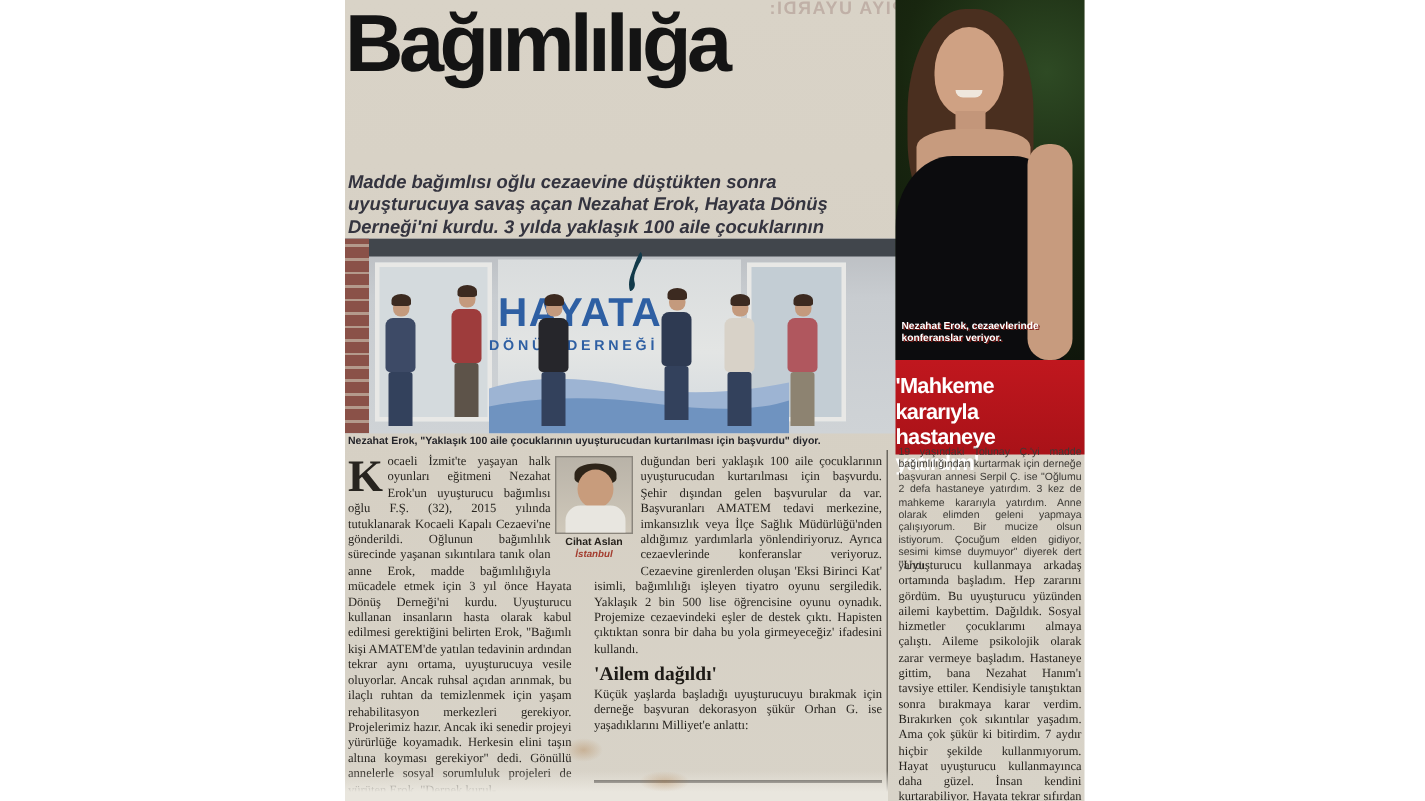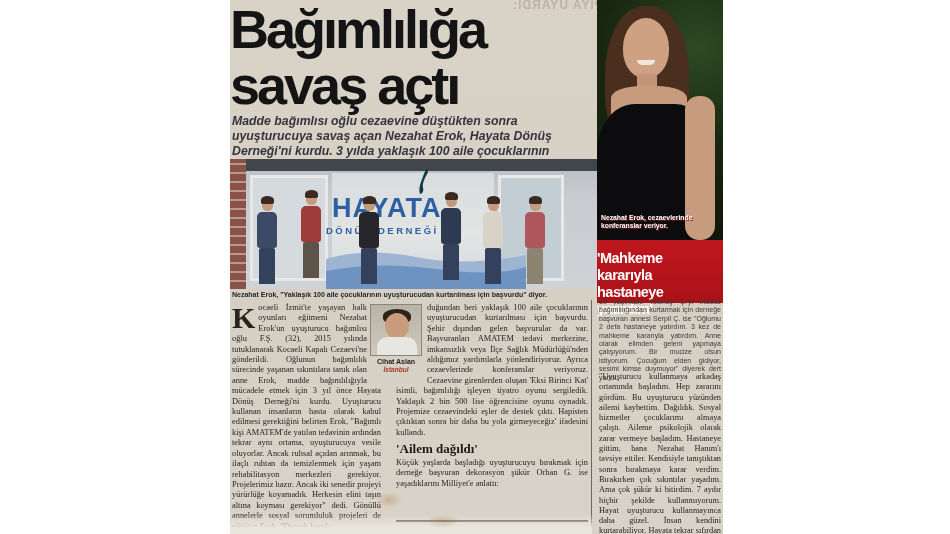--- a/index.html
+++ b/index.html
@@ -137,21 +137,20 @@
 </style>
 </head>
 <body>
 
 <div class="stage">
   <div class="clip">
 
     <div class="ghost-top">DİYE BAŞKA KAPIYA UYARDI:</div>
 
     <div class="headline hl1">Bağımlılığa</div>
-    <div class="headline hl2">savaş açtı</div>
 
     <div class="deck">Madde bağımlısı oğlu cezaevine düştükten sonra uyuşturucuya savaş açan Nezahat Erok, Hayata Dönüş Derneği'ni kurdu. 3 yılda yaklaşık 100 aile çocuklarının kurtarılması için derneğe başvurdu</div>
 
     <div class="main-photo">
       <div class="window win-l"></div>
       <div class="sign-panel"></div>
       <div class="window win-r"></div>
       <div class="mp-topband"></div>
       <div class="brick left"></div>
       <div class="brick right"></div>

